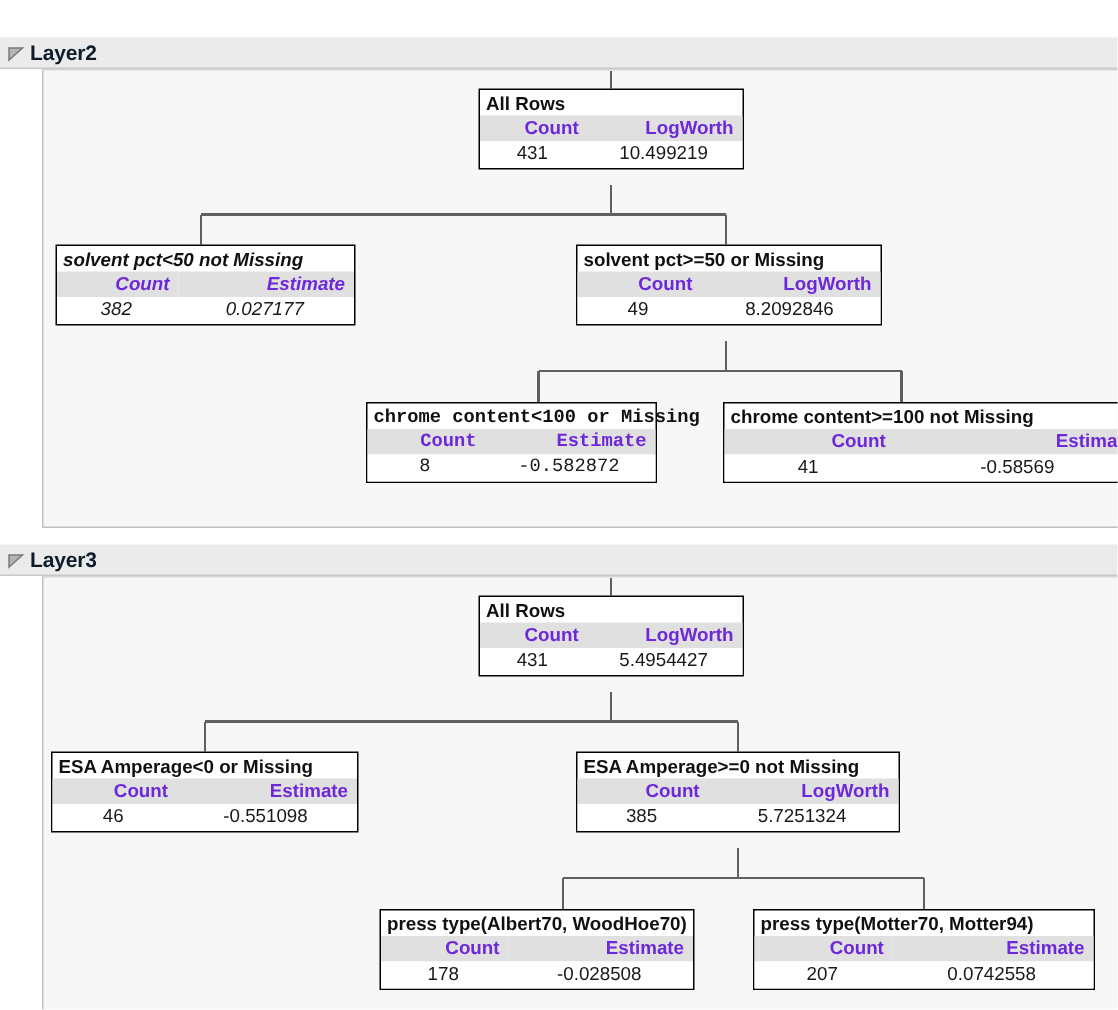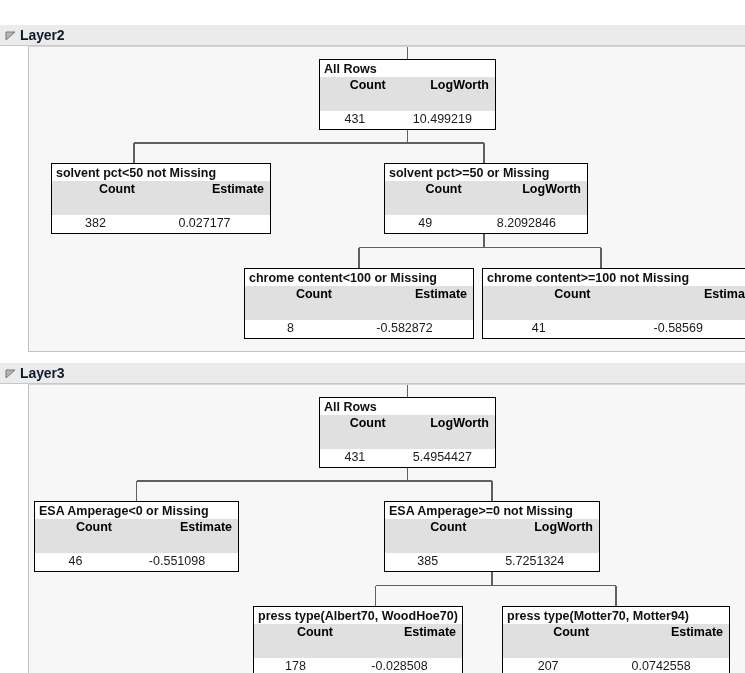--- a/index.html
+++ b/index.html
@@ -96,23 +96,23 @@
   }
   .node-table {
     width: 100%;
     border-collapse: collapse;
     table-layout: fixed;
   }
   .node-table th {
     background: #e0e0e0;
     font-size: 12.5px;
     font-weight: bold;
-    color: #000000;
+    color: #6d28d9;
     text-align: right;
-    padding: 1px 6px 18px 4px;
+    padding: 1px 6px 1px 4px;
     line-height: 15px;
     white-space: nowrap;
   }
   .node-table td {
     background: #ffffff;
     font-size: 12.5px;
     font-weight: normal;
     color: #1a1a1a;
     text-align: center;
     padding: 1px 6px 2px 4px;
@@ -159,21 +159,21 @@
                 </tr>
               </thead>
               <tbody>
                 <tr>
                   <td>431</td>
                   <td>10.499219</td>
                 </tr>
               </tbody>
             </table>
           </div>
-          <div class="node" style="left: 22px; top: 116px; width: 220px;">
+          <div class="node" style="left: 8px; top: 116px; width: 200px; font-style: italic;">
             <div class="node-title">solvent pct&lt;50 not Missing</div>
             <table class="node-table">
               <thead>
                 <tr>
                   <th class="col-count">Count</th>
                   <th class="col-metric">Estimate</th>
                 </tr>
               </thead>
               <tbody>
                 <tr>
@@ -193,21 +193,21 @@
                 </tr>
               </thead>
               <tbody>
                 <tr>
                   <td>49</td>
                   <td>8.2092846</td>
                 </tr>
               </tbody>
             </table>
           </div>
-          <div class="node" style="left: 215px; top: 221px; width: 230px;">
+          <div class="node" style="left: 215px; top: 221px; width: 194px; font-family: Liberation Mono, monospace;">
             <div class="node-title">chrome content&lt;100 or Missing</div>
             <table class="node-table">
               <thead>
                 <tr>
                   <th class="col-count">Count</th>
                   <th class="col-metric">Estimate</th>
                 </tr>
               </thead>
               <tbody>
                 <tr>

